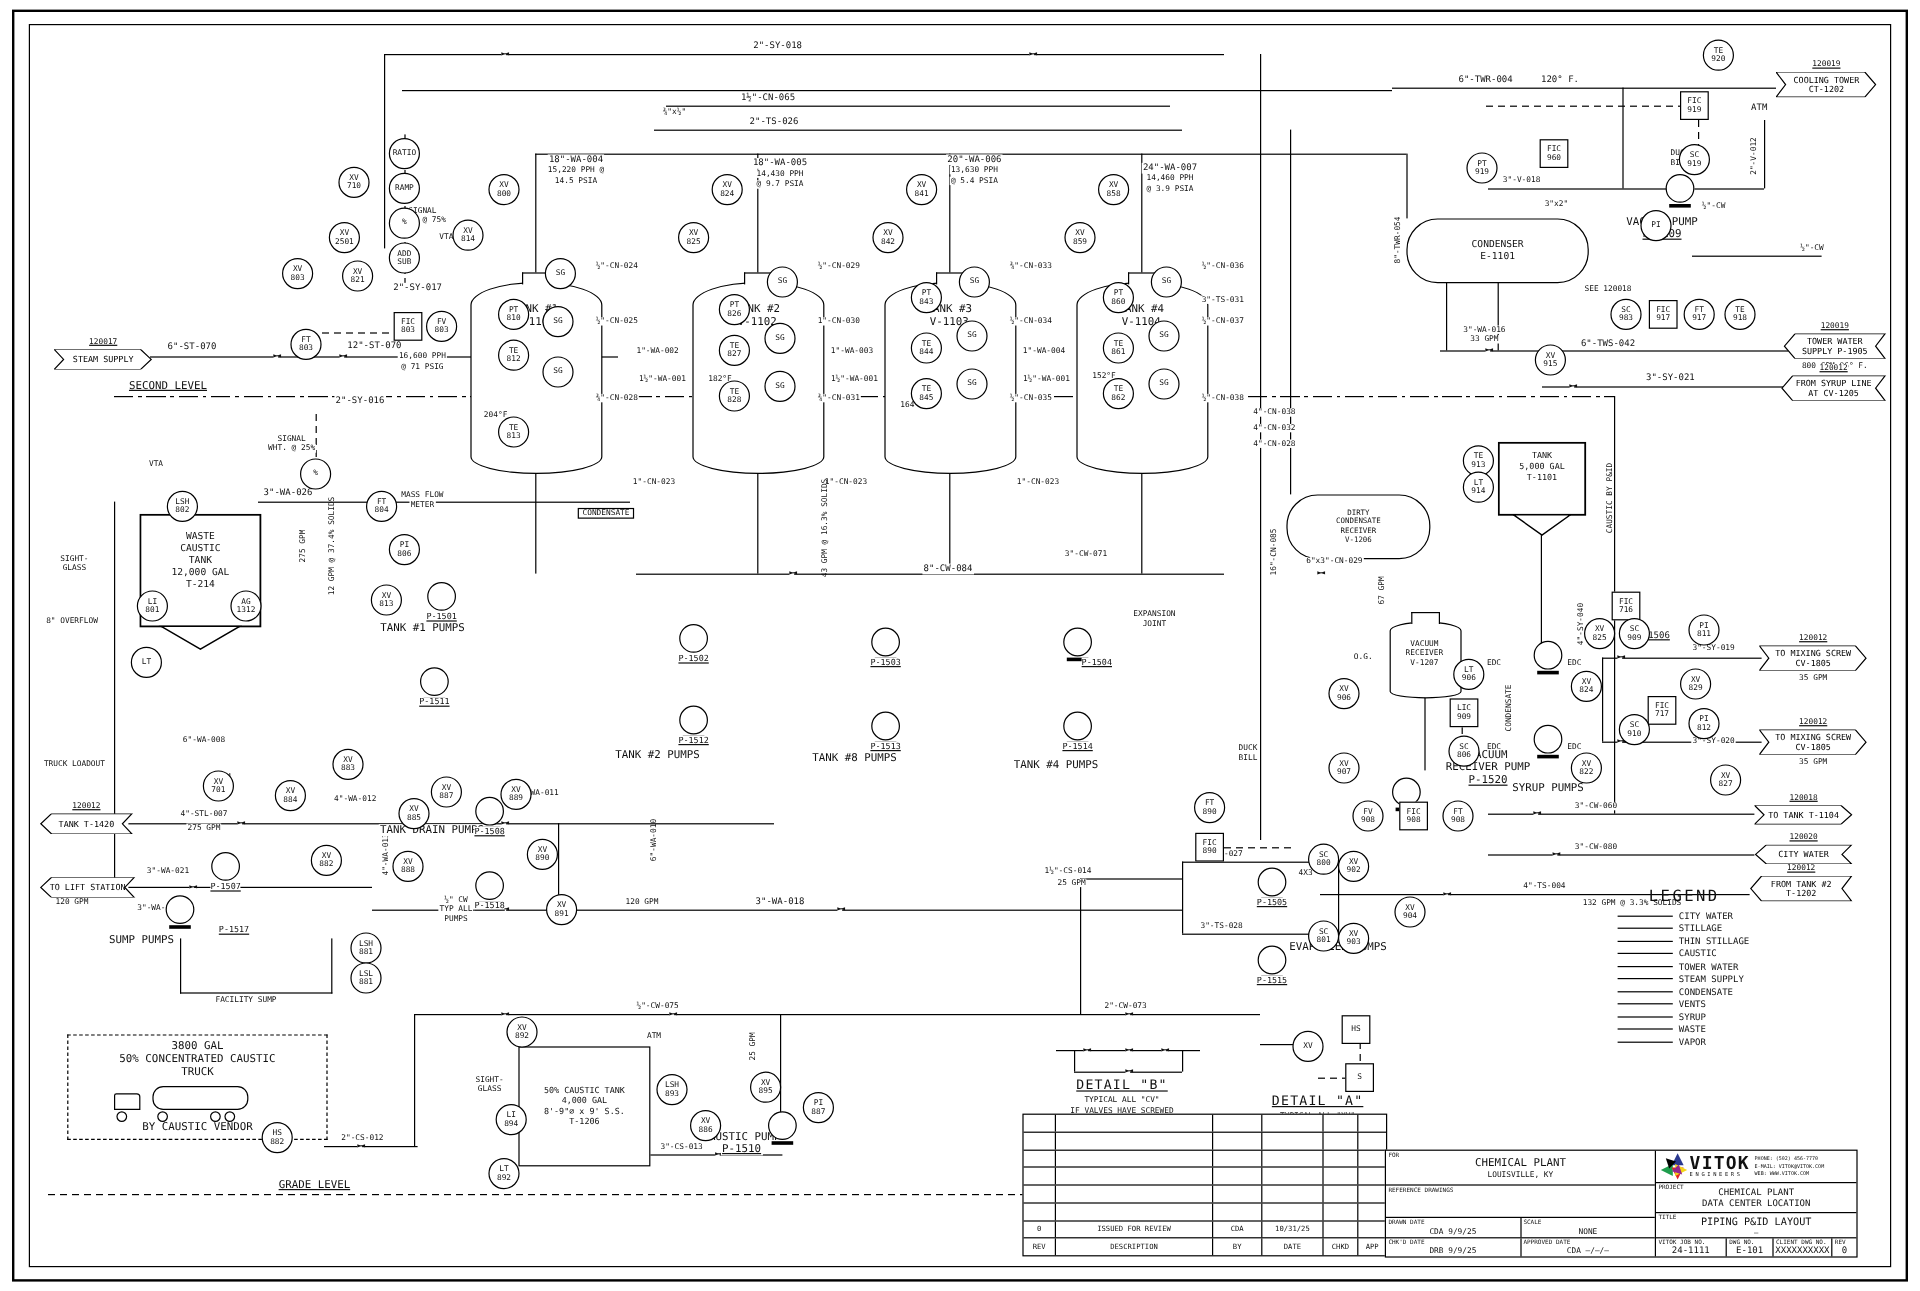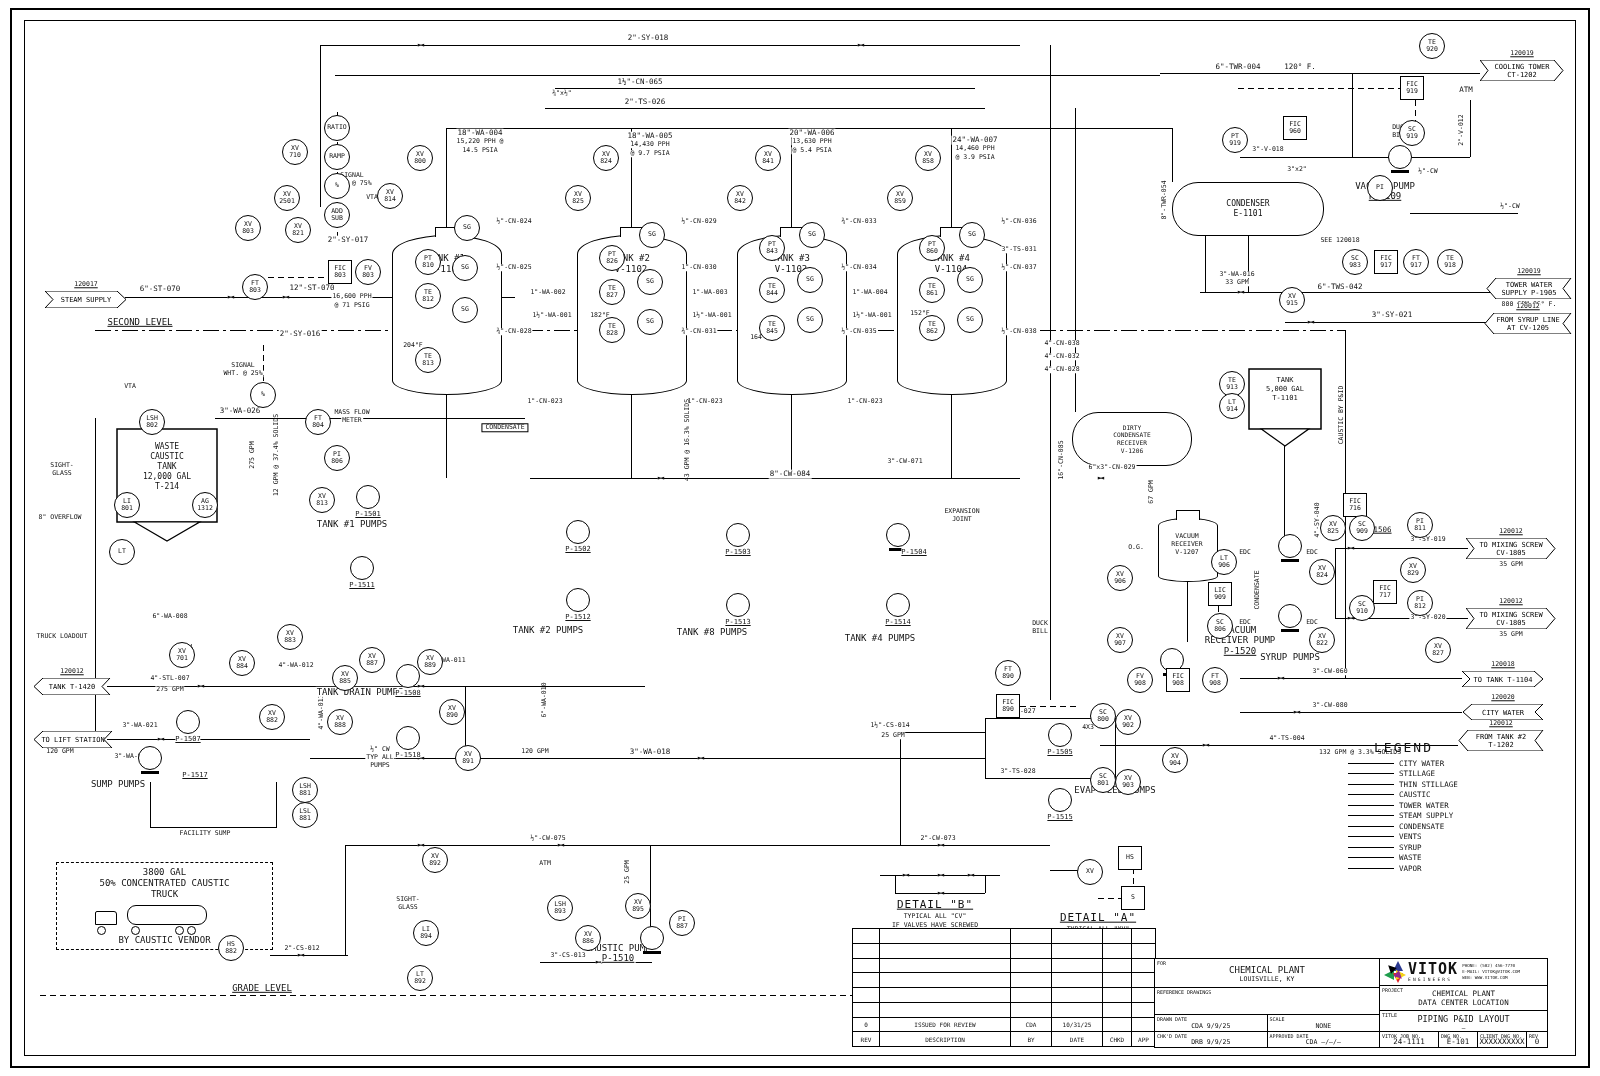--- a/index.html
+++ b/index.html
@@ -470,20 +470,26 @@
     <svg class="eqsvg" width="104" height="115" style="left: 116px; top: 428px;">
       <rect x="1" y="1" width="100" height="93" fill="#fff" stroke="#000" stroke-width="1.5"></rect>
       <polygon points="18.36,94 51,113 83.64,94" fill="#fff" stroke="#000" stroke-width="1.2"></polygon>
     </svg>
     <div class="eq-lines" style="left: 116px; top: 442px; width: 102px; font-size: 8px;">
       <div>WASTE</div>
       <div>CAUSTIC</div>
       <div>TANK</div>
       <div>12,000 GAL</div>
       <div>T-214</div>
+    </div>
+    <div class="rectt" style="left: 432px; top: 872px; width: 108px; height: 98px; font-size: 7px; line-height: 1.25; text-align: center;">
+      <div>50% CAUSTIC TANK</div>
+      <div>4,000 GAL</div>
+      <div>8'-9"⌀ x 9' S.S.</div>
+      <div>T-1206</div>
     </div>
     <div class="sump" style="left: 150px; top: 782px; width: 125px; height: 45px;"></div>
     <svg class="flag" width="82" height="17" style="left: 45px; top: 291px;">
       <polygon points="0,0 72,0 81,8.5 72,17 0,17 8,8.5" fill="#fff" stroke="#000" stroke-width="1"></polygon>
       <text x="41" y="11" text-anchor="middle" font-size="7">STEAM SUPPLY</text>
     </svg>
     <div class="lbl t u" style="left: 86px; top: 285px;">120017</div>
     <svg class="flag" width="78" height="17" style="left: 33px; top: 678px;">
       <polygon points="10,0 77,0 69,8.5 77,17 10,17 1,8.5" fill="#fff" stroke="#000" stroke-width="1"></polygon>
       <text x="39" y="11" text-anchor="middle" font-size="7">TANK T-1420</text>

